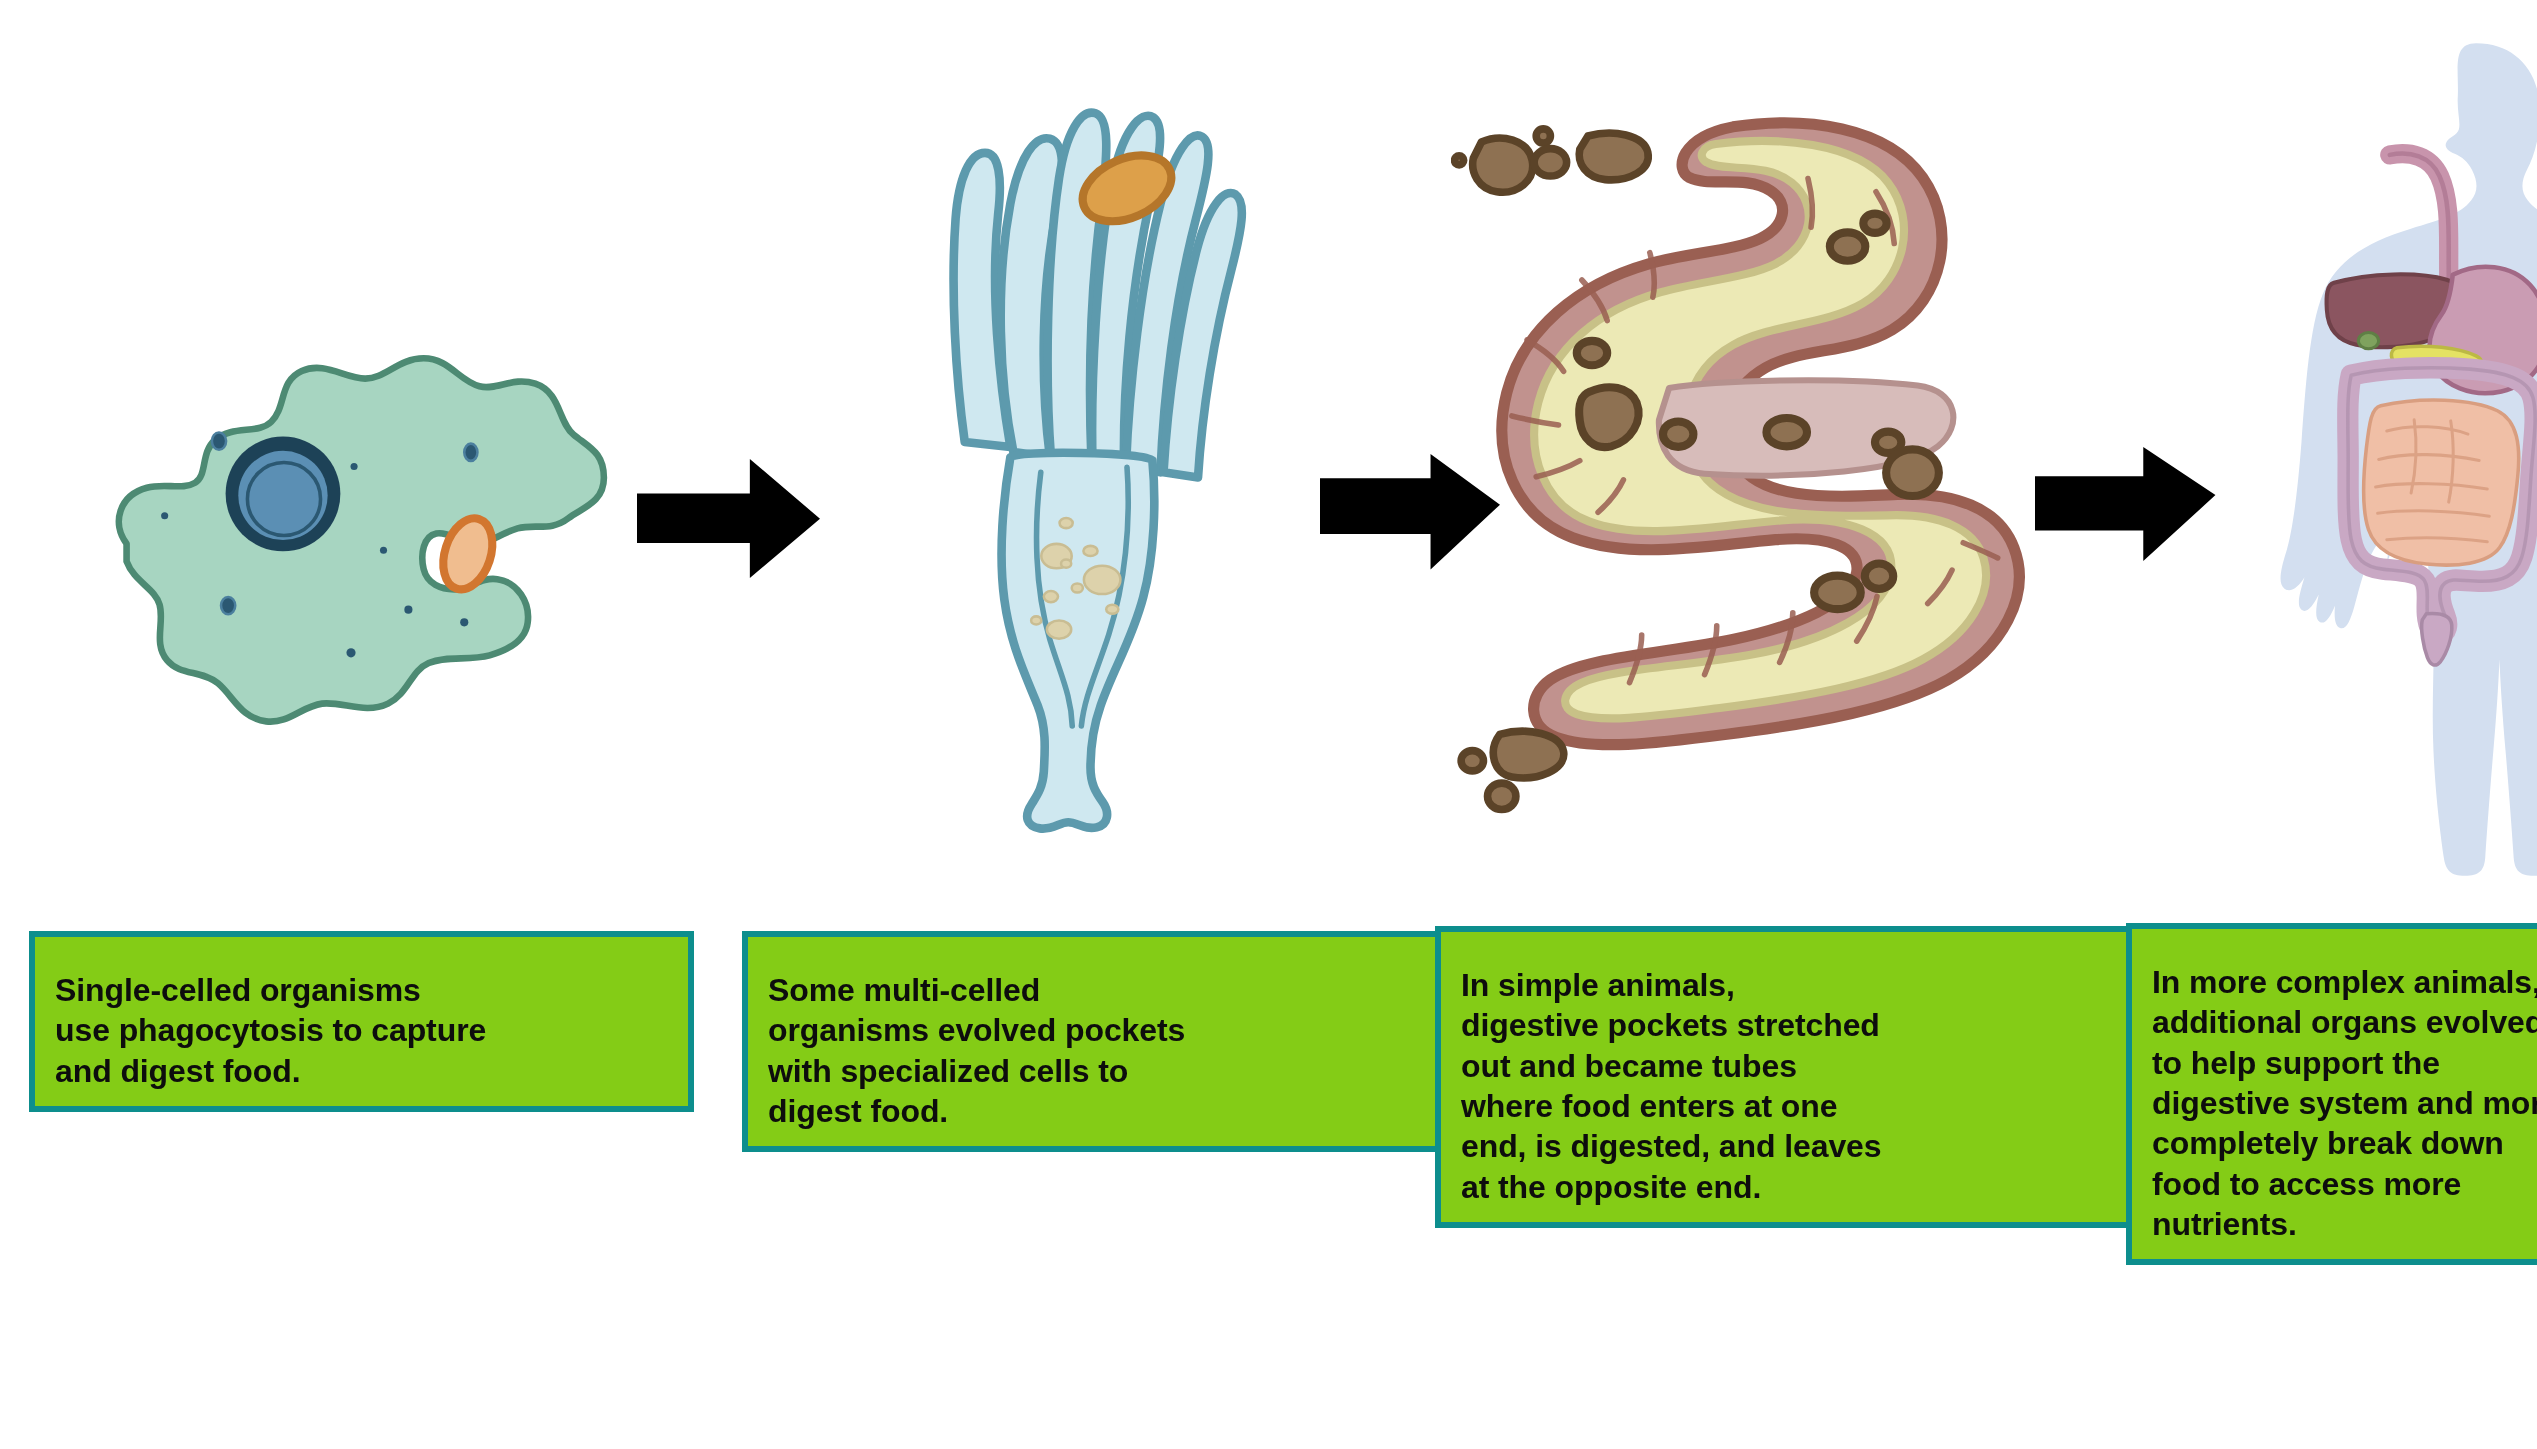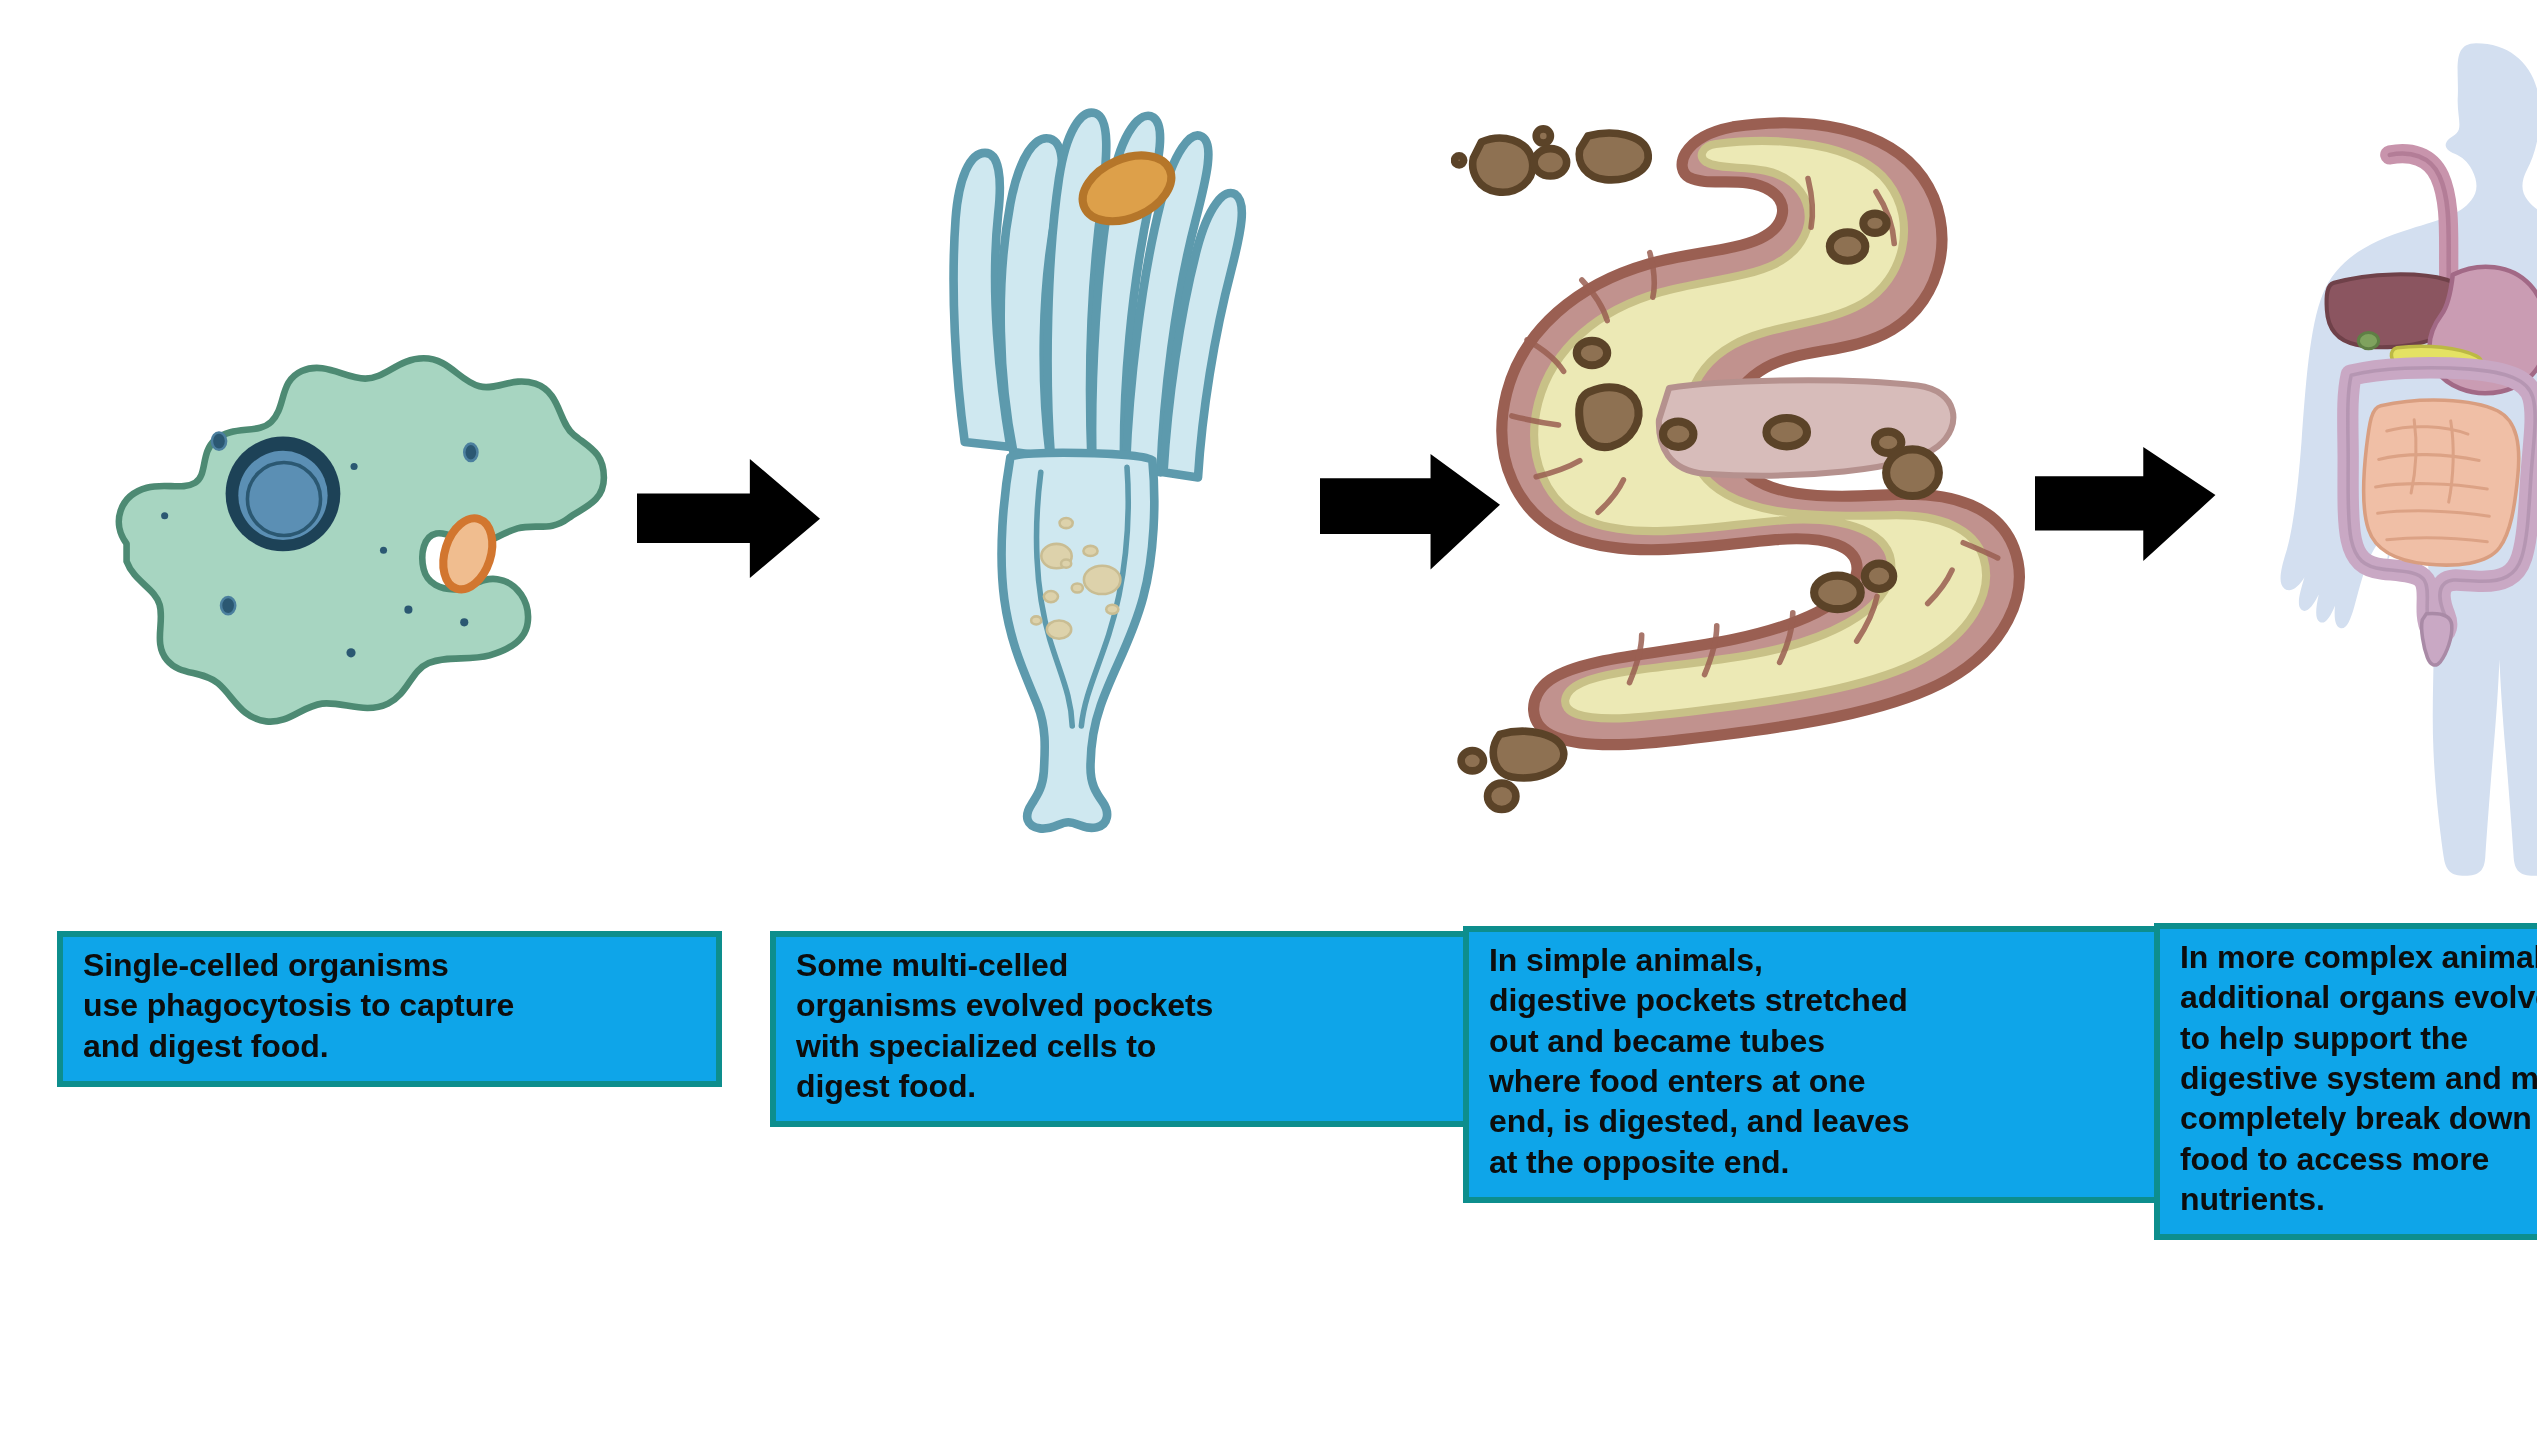--- a/index.html
+++ b/index.html
@@ -36,24 +36,23 @@
   }
   .arrow svg { display: block; width: 100%; height: 100%; }
   #arrow-1 { left: 637px; top: 459px;  width: 183px; }
   #arrow-2 { left: 1320px; top: 454px;  width: 180px; }
   #arrow-3 { left: 2035px; top: 447px;  width: 183px; }
 
   
   .caption-box {
     position: absolute;
     box-sizing: border-box;
-    background: #0ea5e9;
+    background: #84cc16;
     border: 6px solid #0d8e8d;
-    padding: 8px 20px 15px 20px;
-    margin-left: 28px;
+    padding: 33px 20px 15px 20px;
   }
   .caption-text {
     font-family: "Liberation Sans", sans-serif;
     font-weight: bold;
     font-size: 32px;
     line-height: 1.26;
     color: #0d0d0d;
     white-space: pre-line;
     letter-spacing: -0.1px;
   }

